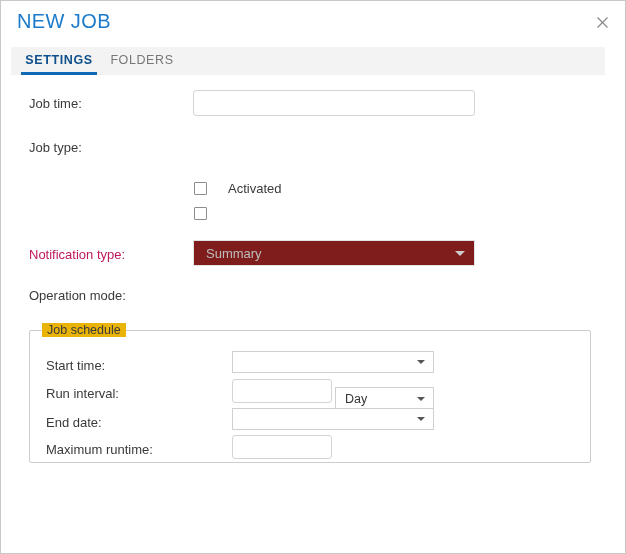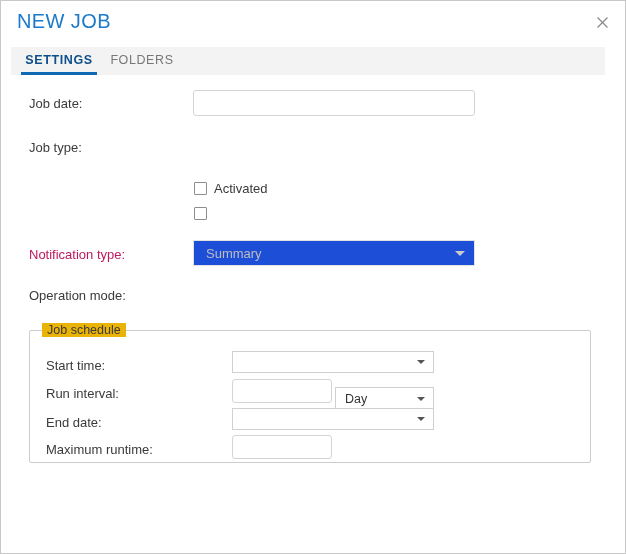--- a/index.html
+++ b/index.html
@@ -145,21 +145,21 @@
     right: 9px;
     top: 50%;
     margin-top: -2px;
     width: 0; height: 0;
     border-left: 5px solid transparent;
     border-right: 5px solid transparent;
     border-top: 5px solid #555555;
   }
   .combo.disabled {
     border-color: #e2e2e2;
-    background: #1d4ed8;
+    background: #7f1d1d;
     cursor: default;
   }
   .combo.disabled .combo-value { color: #bdbdbd; }
   .combo.disabled .combo-arrow { border-top-color: #cccccc; }
 
   
   .combo-sm .combo-value { left: 9px; font-size: 12.5px; }
   .combo-sm .combo-arrow {
     border-left-width: 4px;
     border-right-width: 4px;
@@ -178,21 +178,21 @@
   .checkbox-box {
     width: 13px;
     height: 13px;
     box-sizing: border-box;
     border: 1px solid #8d8d8d;
     background: #ffffff;
     border-radius: 1px;
     flex: none;
   }
   .checkrow .check-label {
-    margin-left: 7px;
+    margin-left: 21px;
     font-size: 13px;
     color: #3a3a3a;
     white-space: nowrap;
   }
 
   
   #schedule-group {
     position: absolute;
     left: 28px;
     top: 255px;
@@ -232,21 +232,21 @@
     <div class="tab active" id="tab-settings">
       <span>SETTINGS</span>
     </div>
     <div class="tab inactive" id="tab-folders">
       <span>FOLDERS</span>
     </div>
   </div>
 
   <div id="form">
 
-    <div class="field-label" style="left:28px; top:21px;">Job date:</div>
+    <div class="field-label" style="left:28px; top:21px;">Job time:</div>
     <input class="textbox" type="text" id="job-name-input" style="left: 192px; top: 15px; width: 282px; height: 26px;" placeholder="">
 
     <div class="field-label" style="left:28px; top:65px;">Job type:</div>
 
     <div class="checkrow" style="left:193px; top:106px;">
       <span class="checkbox-box"></span>
       <span class="check-label">Activated</span>
     </div>
     <div class="checkrow" style="left:193px; top:132px;">
       <span class="checkbox-box"></span>

